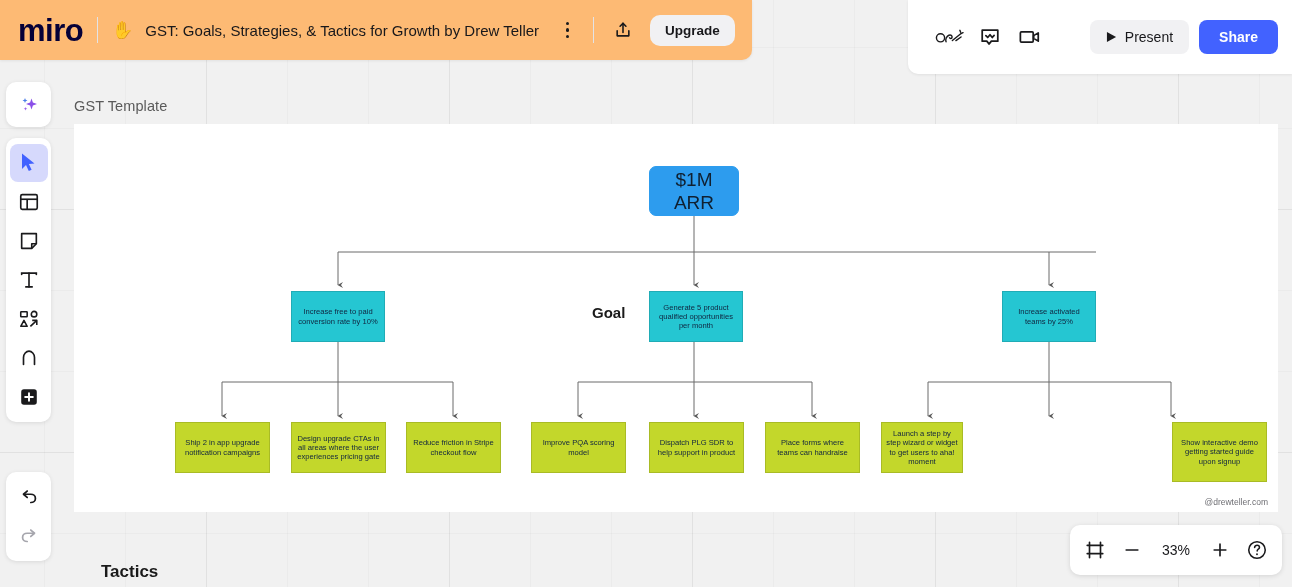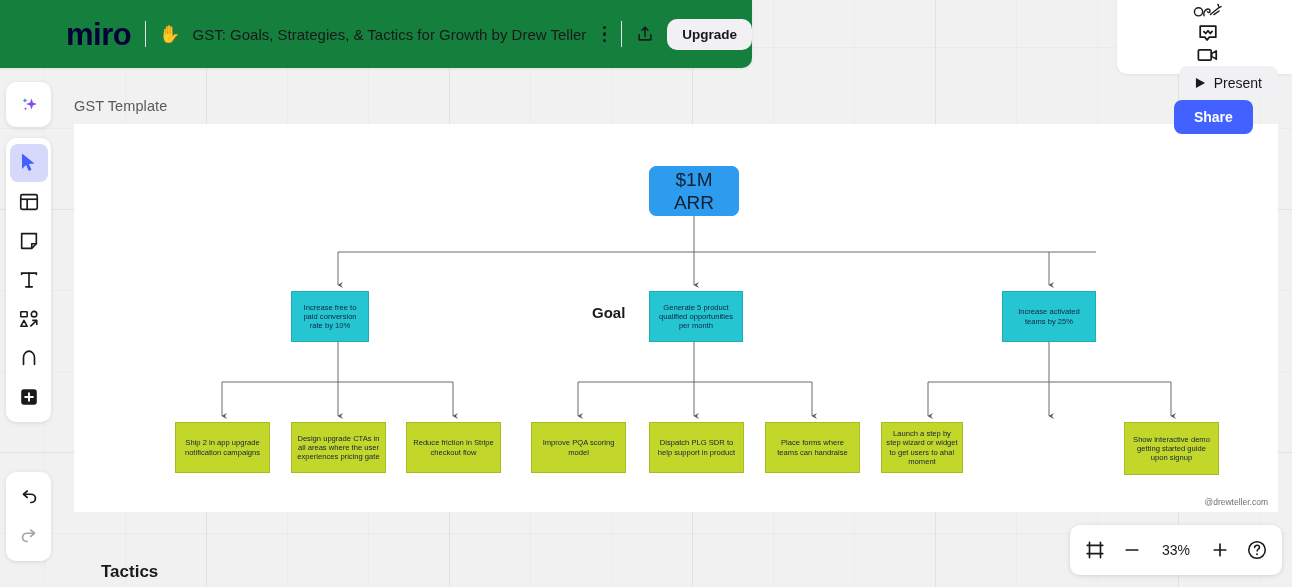--- a/index.html
+++ b/index.html
@@ -61,25 +61,24 @@
     color: #102030; font-size: 19px; font-weight: 400;
   }
   .node.strategy { background: #25c6d2; font-size: 7.6px; }
   .node.tactic   { background: #c3d72b; font-size: 7.6px; }
 
   svg.links { position: absolute; inset: 0; width: 1204px; height: 388px; }
 
   
   .topbar-left {
     position: absolute; left: 0; top: 0;
-    height: 68px; width: 752px;
-    background: #15803d; border-radius: 0 0 10px 0;
+    height: 60px; width: 752px;
+    background: #fdba74; border-radius: 0 0 10px 0;
     display: flex; align-items: center;
     box-shadow: 0 1px 3px rgba(0,0,0,.07);
-    padding-left: 48px;
   }
   .miro-logo {
     font-size: 31px; font-weight: 700; letter-spacing: -0.5px;
     color: #050038; margin-left: 18px; line-height: 1;
   }
   .vdiv { width: 1px; height: 26px; background: #e3e3e6; margin: 0 14px; }
   .hand-emoji { font-size: 17px; line-height: 1; }
   .board-title {
     font-size: 15px; color: #18181b; margin-left: 12px; white-space: nowrap;
   }
@@ -99,21 +98,20 @@
     padding: 8px 15px; border-radius: 10px; border: none; cursor: pointer;
     font-family: "Liberation Sans", sans-serif;
   }
 
   .topbar-right {
     position: absolute; right: 0; top: 0;
     height: 74px;
     background: #fff; border-radius: 0 0 0 10px;
     display: flex; align-items: center; padding: 0 14px 0 22px;
     box-shadow: 0 1px 3px rgba(0,0,0,.07);
-    flex-direction: column;
   }
   .tb-icon { width: 40px; height: 34px; display: flex; align-items: center; justify-content: center; cursor: pointer; }
   .present-btn {
     display: flex; align-items: center; gap: 8px;
     background: #f1f1f3; color: #18181b; border: none;
     font-size: 14px; padding: 9px 16px; border-radius: 8px; cursor: pointer;
     margin-left: 40px; font-family: "Liberation Sans", sans-serif;
   }
   .share-btn {
     background: #4262ff; color: #fff; border: none;
@@ -202,32 +200,32 @@
       </g>
     </svg>
 
     <div class="diagram">
       <div class="row-label" style="left:518px;top:180px;font-size:15px;">Goal</div>
       <div class="row-label" style="left:110px;top:306px;font-size:17px;">Strategies</div>
       <div class="row-label" style="left:27px;top:438px;font-size:17px;">Tactics</div>
 
       <div class="node goal" style="left:575px;top:42px;width:90px;height:50px;border-radius:7px;">$1M ARR</div>
 
-      <div class="node strategy" style="left:217px;top:167px;width:78px;height:51px;">Increase free to paid conversion rate by 10%</div>
+      <div class="node strategy" style="left:217px;top:167px;width:94px;height:51px;">Increase free to paid conversion rate by 10%</div>
       <div class="node strategy" style="left:575px;top:167px;width:94px;height:51px;">Generate 5 product qualified opportunities per month</div>
       <div class="node strategy" style="left:928px;top:167px;width:94px;height:51px;">Increase activated teams by 25%</div>
 
       <div class="node tactic" style="left:101px;top:298px;width:95px;height:51px;">Ship 2 in app upgrade notification campaigns</div>
       <div class="node tactic" style="left:217px;top:298px;width:95px;height:51px;">Design upgrade CTAs in all areas where the user experiences pricing gate</div>
       <div class="node tactic" style="left:332px;top:298px;width:95px;height:51px;">Reduce friction in Stripe checkout flow</div>
       <div class="node tactic" style="left:457px;top:298px;width:95px;height:51px;">Improve PQA scoring model</div>
       <div class="node tactic" style="left:575px;top:298px;width:95px;height:51px;">Dispatch PLG SDR to help support in product</div>
       <div class="node tactic" style="left:691px;top:298px;width:95px;height:51px;">Place forms where teams can handraise</div>
       <div class="node tactic" style="left:807px;top:298px;width:82px;height:51px;">Launch a step by step wizard or widget to get users to aha! moment</div>
-      <div class="node tactic" style="left:1050px;top:298px;width:95px;height:53px;">Show interactive demo getting started guide upon signup</div>
+      <div class="node tactic" style="left:1098px;top:298px;width:95px;height:60px;">Show interactive demo getting started guide upon signup</div>
     </div>
 
     <div class="frame-credit">@drewteller.com</div>
   </div>
 
   <div class="topbar-left">
     <div class="miro-logo">miro</div>
     <div class="vdiv"></div>
     <span class="hand-emoji">✋</span>
     <div class="board-title">GST: Goals, Strategies, &amp; Tactics for Growth by Drew Teller</div>

